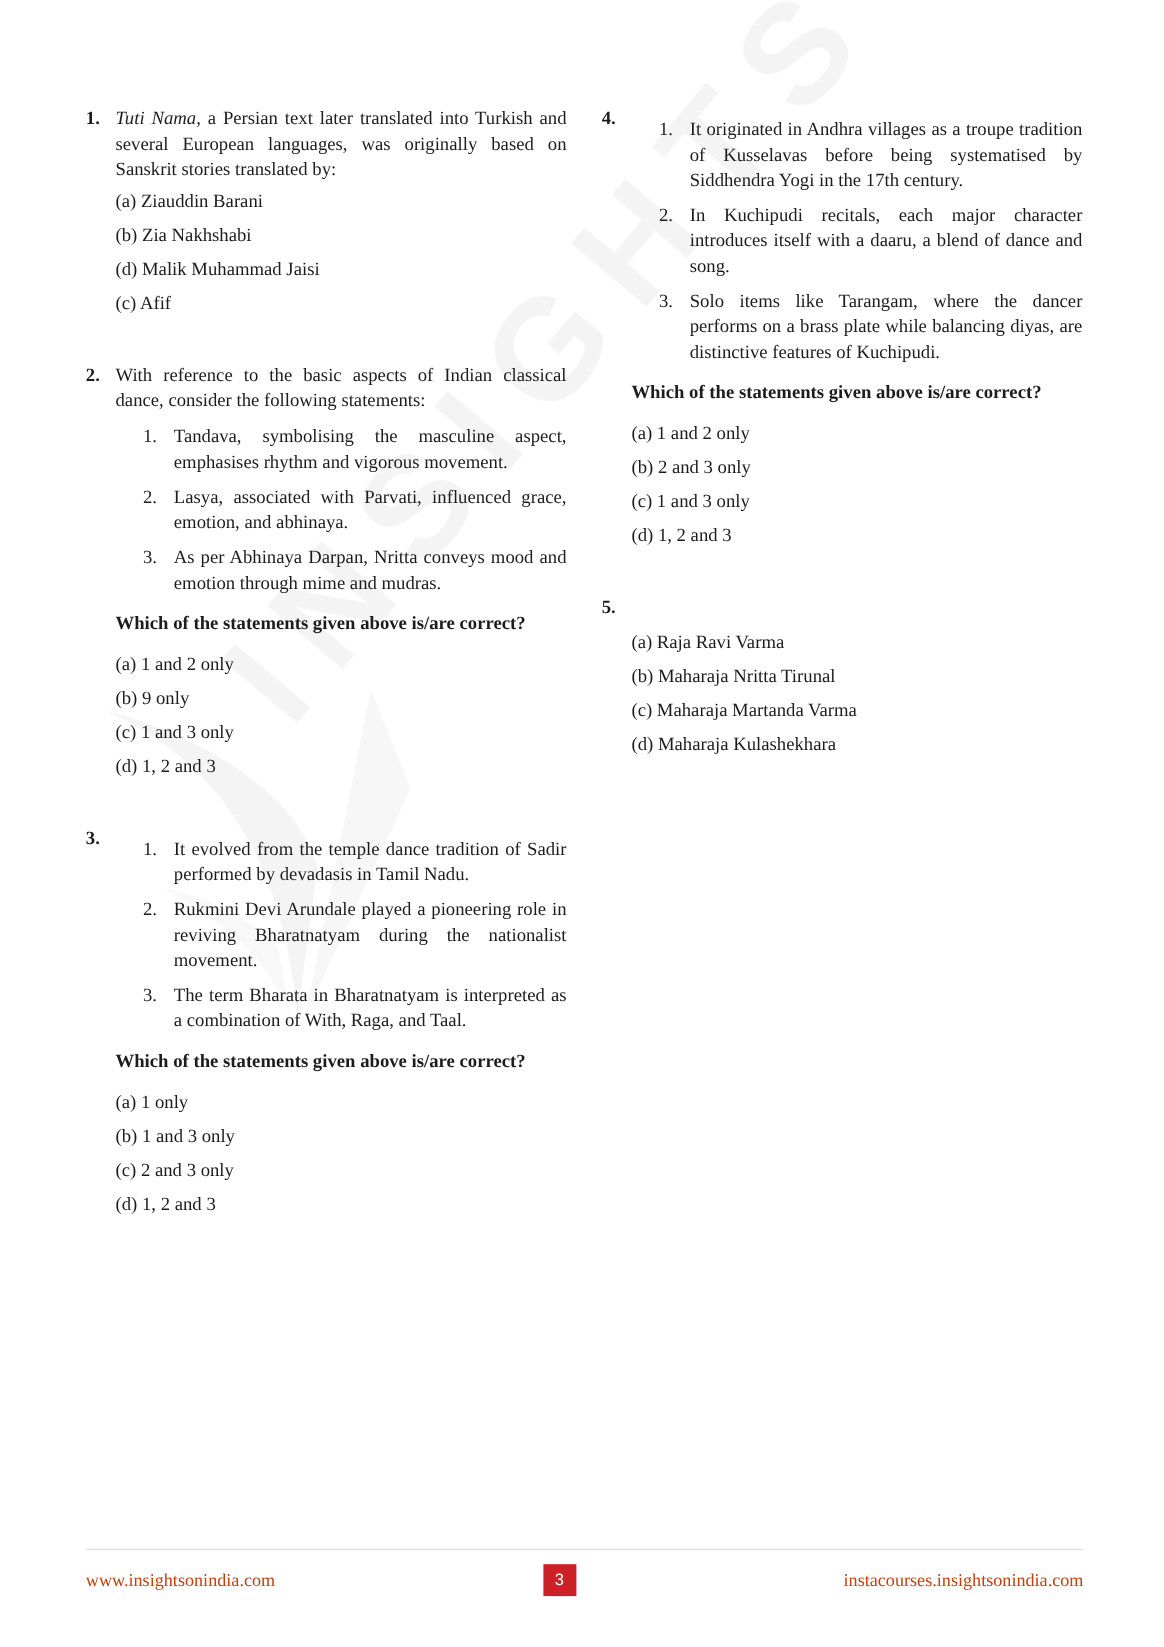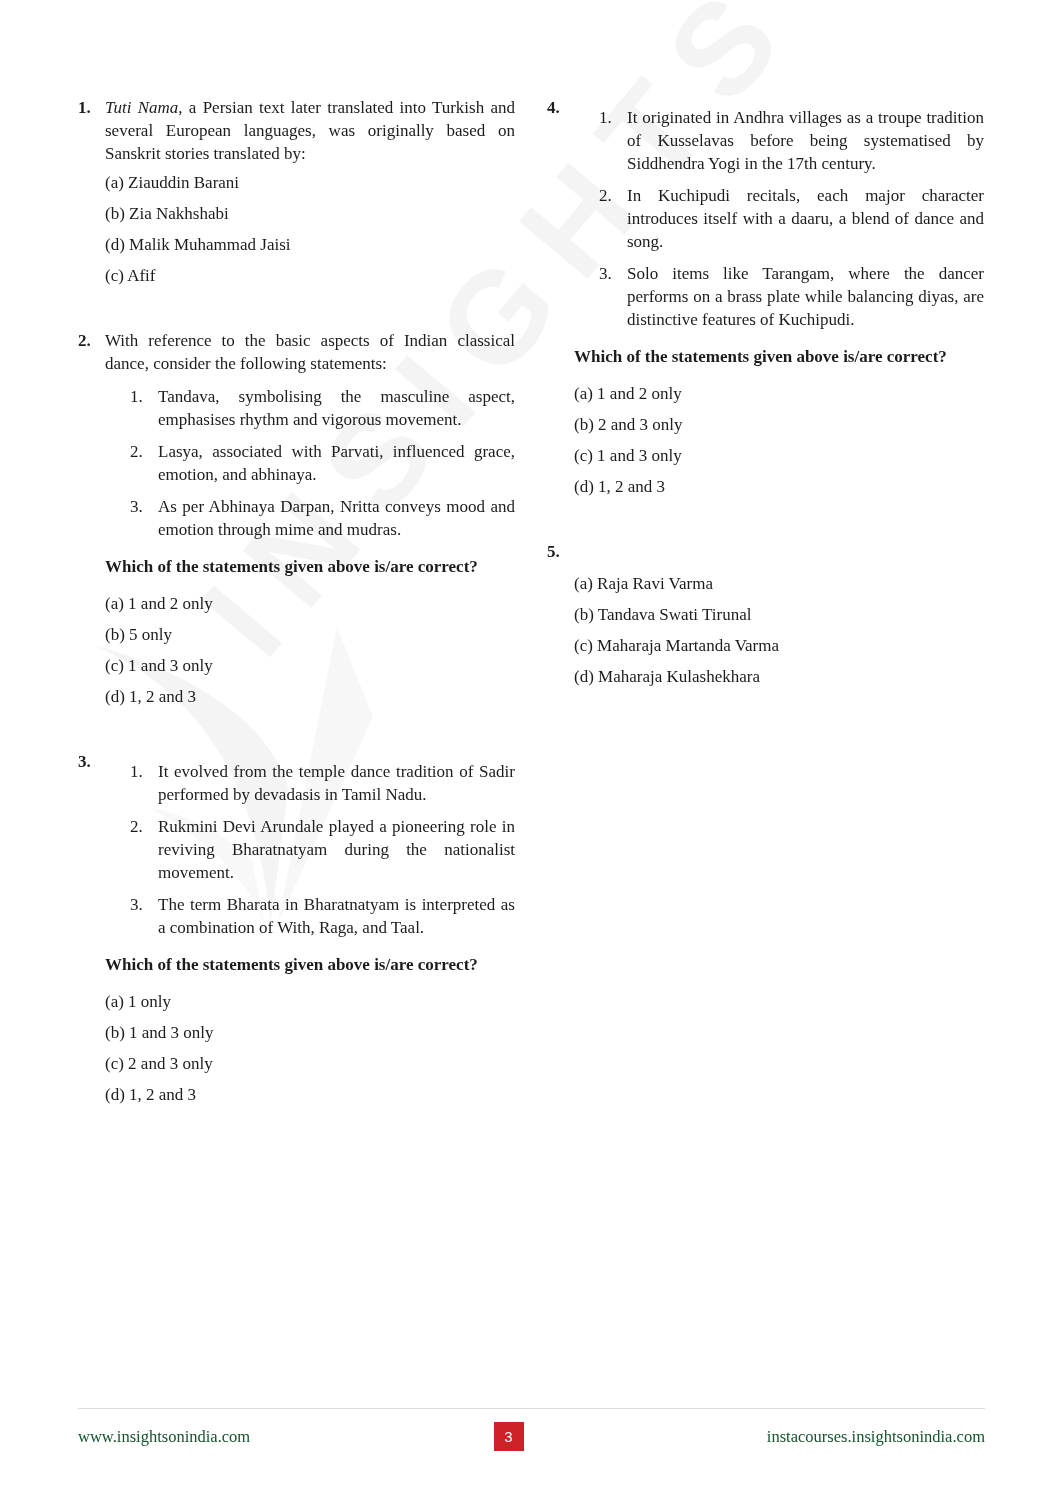--- a/index.html
+++ b/index.html
@@ -50,21 +50,21 @@
   .footer {
     position: absolute; left: 78px; top: 1408px; width: 907px;
     border-top: 1px solid #dcdcdc;
     z-index: 1;
   }
   .footer-row {
     display: flex; align-items: center; justify-content: space-between;
     padding-top: 13px;
     font-size: 16.5px;
   }
-  .footer-url { color: #14532d; }
+  .footer-url { color: #c2410c; }
   .page-badge {
     width: 30px; height: 29px;
     display: flex; align-items: center; justify-content: center;
     color: #ffffff; font-size: 15px;
     font-family: "Liberation Sans", sans-serif;
   }
 </style>
 </head>
 <body>
 
@@ -108,21 +108,21 @@
             <span class="st-text">Lasya, associated with Parvati, influenced grace, emotion, and abhinaya.</span>
           </div>
           <div class="statement">
             <span class="st-num">3.</span>
             <span class="st-text">As per Abhinaya Darpan, Nritta conveys mood and emotion through mime and mudras.</span>
           </div>
         </div>
         <p class="q-ask">Which of the statements given above is/are correct?</p>
         <div class="options">
           <p class="option">(a) 1 and 2 only</p>
-          <p class="option">(b) 5 only</p>
+          <p class="option">(b) 9 only</p>
           <p class="option">(c) 1 and 3 only</p>
           <p class="option">(d) 1, 2 and 3</p>
         </div>
       </div>
     </div>
 
     <div class="question">
       <span class="q-num">3.</span>
       <div class="q-body">
         <div class="statements">
@@ -178,21 +178,21 @@
           <p class="option">(d) 1, 2 and 3</p>
         </div>
       </div>
     </div>
 
     <div class="question">
       <span class="q-num">5.</span>
       <div class="q-body">
         <div class="options" style="margin-top:32px">
           <p class="option">(a) Raja Ravi Varma</p>
-          <p class="option">(b) Tandava Swati Tirunal</p>
+          <p class="option">(b) Maharaja Nritta Tirunal</p>
           <p class="option">(c) Maharaja Martanda Varma</p>
           <p class="option">(d) Maharaja Kulashekhara</p>
         </div>
       </div>
     </div>
 
   </div>
 </div>
 
 <div class="footer">

